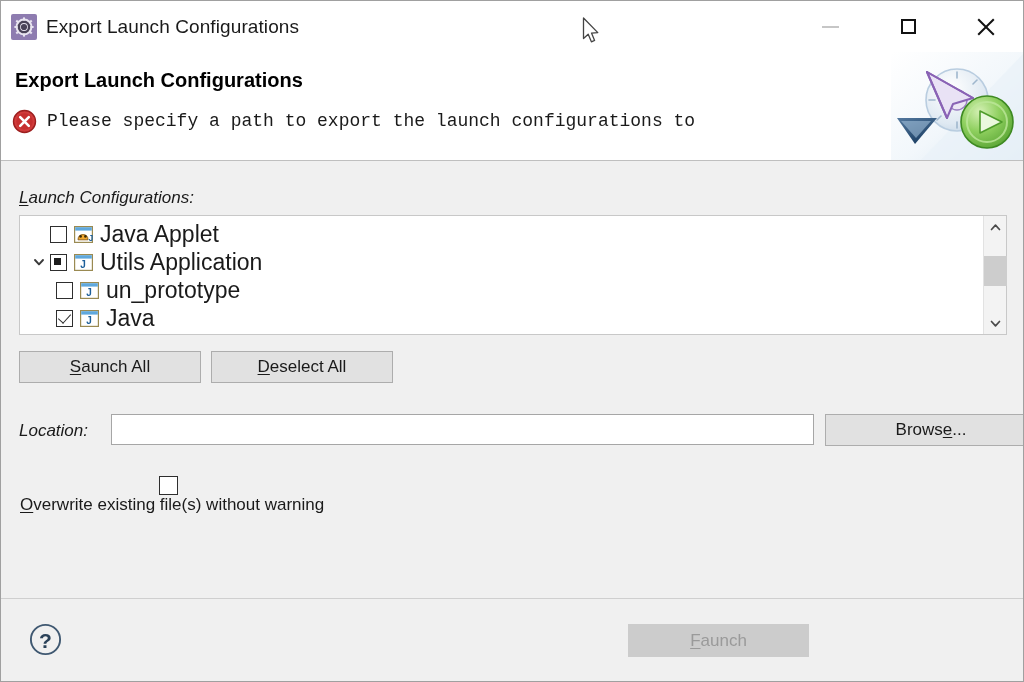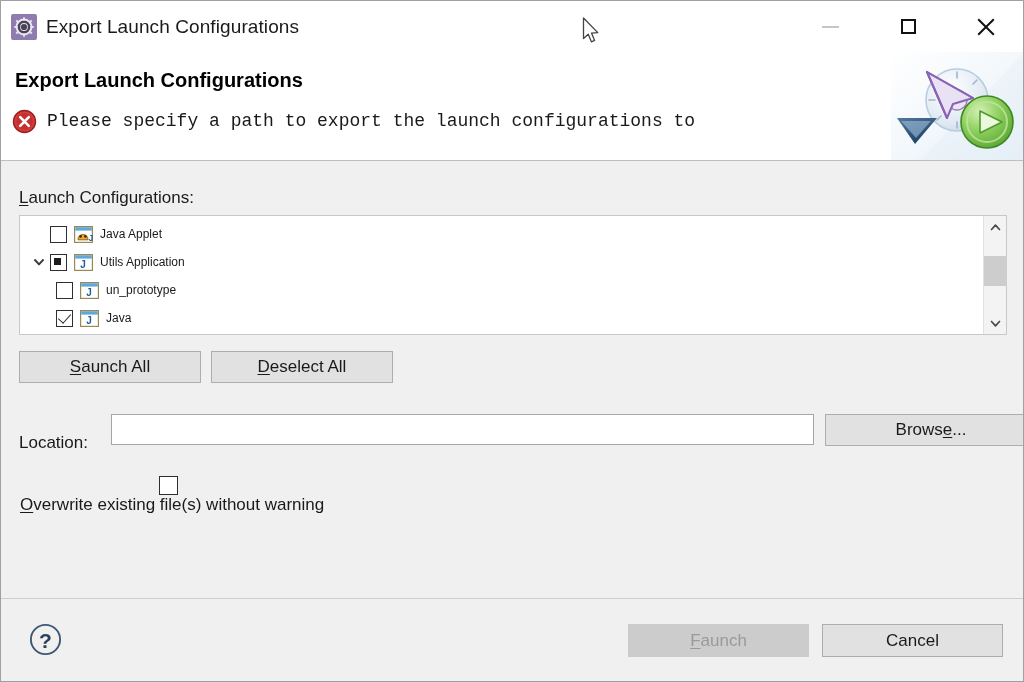--- a/index.html
+++ b/index.html
@@ -143,20 +143,21 @@
     background: #f0f0f0;
     border-bottom: 1px solid #cfcfcf;
     box-sizing: border-box;
   }
 
   .field-label {
     position: absolute;
     font-size: 17px;
     color: #1a1a1a;
     white-space: nowrap;
+    font-style: italic;
   }
   .mn { text-decoration: underline; text-underline-offset: 2px; }
 
   .lc-label { left: 18px; top: 27px; }
 
   
   .tree-panel {
     position: absolute;
     left: 18px; top: 54px;
     width: 988px;
@@ -211,21 +212,21 @@
     left: 3px; top: 3px;
     width: 7px; height: 7px;
     background: #1d1d1d;
   }
   .jicon {
     width: 19px; height: 17px;
     flex: none;
     margin-right: 7px;
   }
   .tree-text {
-    font-size: 12px;
+    font-size: 23px;
     color: #1a1a1a;
     white-space: nowrap;
   }
 
   
   .vscroll {
     width: 23px;
     flex: none;
     background: #f3f3f3;
     border-left: 1px solid #e2e2e2;
@@ -270,21 +271,21 @@
     white-space: nowrap;
   }
   .btn.disabled {
     background: #cccccc;
     border-color: #cccccc;
     color: #9a9a9a;
   }
   .btn-select-all  { left: 18px;  top: 190px; width: 182px; height: 32px; }
   .btn-deselect-all{ left: 210px; top: 190px; width: 182px; height: 32px; }
 
-  .loc-label { left: 18px; top: 260px; margin-top: 12px; }
+  .loc-label { left: 18px; top: 260px; }
   .loc-input {
     position: absolute;
     left: 110px; top: 253px;
     width: 703px; height: 31px;
     background: #ffffff;
     border: 1px solid #a6a6a6;
     box-sizing: border-box;
     font-family: "Liberation Sans", sans-serif;
     font-size: 16px;
     color: #1a1a1a;
@@ -561,20 +562,19 @@
     <svg class="help-icon" viewBox="0 0 33 33" xmlns="http://www.w3.org/2000/svg">
       <circle cx="16.5" cy="16.5" r="14.6" fill="#f0f0f0" stroke="#3f5871" stroke-width="1.9"></circle>
       <text x="16.5" y="24.5" text-anchor="middle" font-family="Liberation Sans, sans-serif" font-size="21" font-weight="bold" fill="#2b4259">?</text>
     </svg>
 
     <div class="btn btn-finish disabled">
         <span class="mn">F</span>
         <span>aunch</span>
       </div>
 
-    <div class="btn btn-cancel">Cancel</div>
   </div>
 
   <svg class="cursor" viewBox="0 0 20 28" xmlns="http://www.w3.org/2000/svg">
     <path d="M1.5 1 L1.5 21.5 L6.2 17.2 L9.4 24.8 L12.6 23.4 L9.5 16.1 L15.8 15.6 Z" fill="#ffffff" stroke="#444444" stroke-width="1.3" stroke-linejoin="round"></path>
   </svg>
 
 </div>
 
 </body></html>

